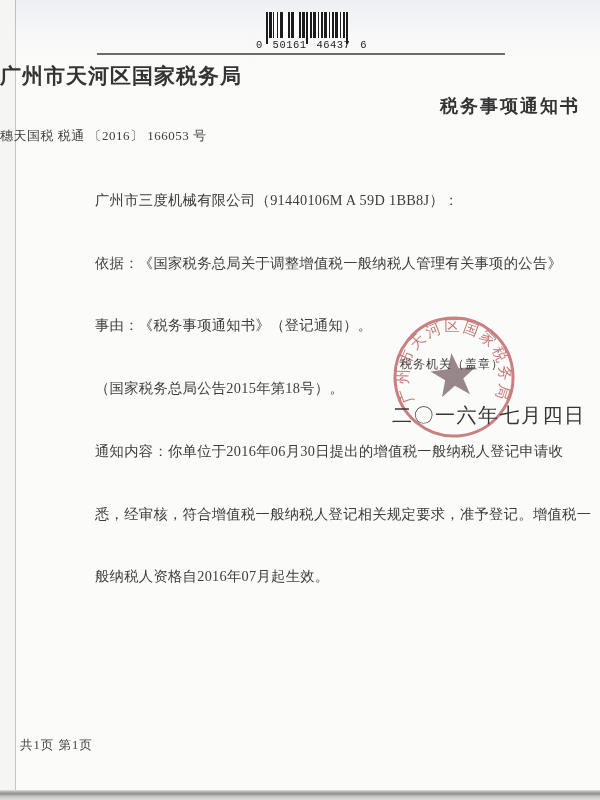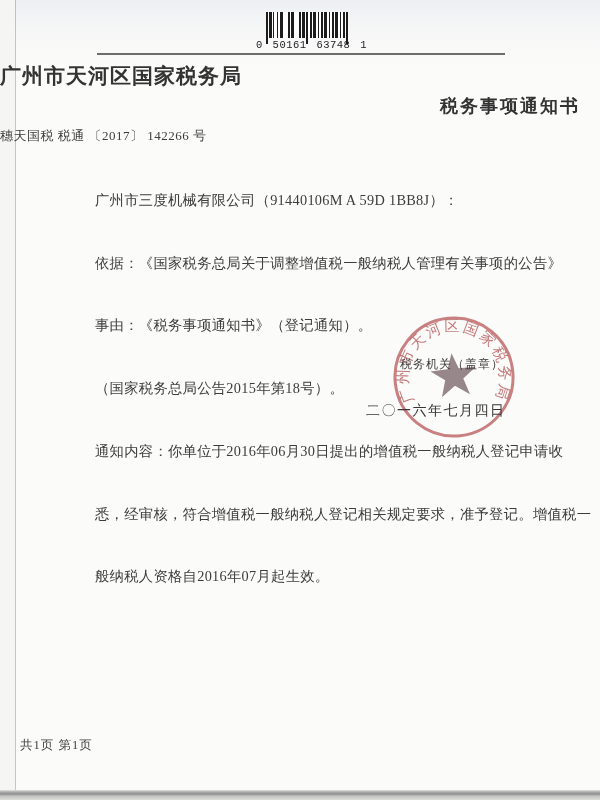--- a/index.html
+++ b/index.html
@@ -42,48 +42,48 @@
   
   .body-text{position:absolute;left:95px;top:150px;width:430px;font-size:14.3px;line-height:24.7px;color:#3c3c3c;letter-spacing:0.3px;}
   .body-line{white-space:nowrap;margin-top:38px;}
   
   .seal-svg{position:absolute;left:374px;top:297px;width:160px;height:160px;transform:rotate(-6deg);}
   .seal-overlay-label{
     position:absolute;left:400px;top:356px;width:150px;
     font-size:12px;font-weight:400;color:#3f3b3b;letter-spacing:1px;white-space:nowrap;
   }
   .seal-date{
-    position:absolute;left:366px;top:402px;width:160px;
-    font-size:14px;color:#38343 4;color:#383434;letter-spacing:1.5px;white-space:nowrap;
+    position:absolute;left:392px;top:402px;width:160px;
+    font-size:20px;color:#38343 4;color:#383434;letter-spacing:1.5px;white-space:nowrap;
   }
   
   .footer{position:absolute;left:20px;top:737px;width:580px;font-size:12.5px;color:#3f3f3f;letter-spacing:1px;}
 </style>
 </head>
 <body>
 
 <div class="page">
 
   <div class="scan-left-margin"></div>
   <div class="scan-left-edge"></div>
   <div class="scan-bottom-strip"></div>
 
   <div class="barcode">
     <div class="bars"></div>
     <div class="guard g1"></div>
     <div class="guard g2"></div>
     <div class="guard g3"></div>
-    <div class="digits">0 50161 63748 1</div>
+    <div class="digits">0 50161 46437 6</div>
   </div>
 
   <div class="top-rule"></div>
 
   <div class="org-title">广州市天河区国家税务局</div>
   <div class="doc-title">税务事项通知书</div>
-  <div class="doc-number">穗天国税 税通 〔2017〕 142266 号</div>
+  <div class="doc-number">穗天国税 税通 〔2016〕 166053 号</div>
 
   <div class="body-text">
     <div class="body-line">广州市三度机械有限公司（91440106M A 59D 1BB8J）：</div>
     <div class="body-line">依据：《国家税务总局关于调整增值税一般纳税人管理有关事项的公告》</div>
     <div class="body-line">事由：《税务事项通知书》（登记通知）。</div>
     <div class="body-line">（国家税务总局公告2015年第18号）。</div>
     <div class="body-line">通知内容：你单位于2016年06月30日提出的增值税一般纳税人登记申请收</div>
     <div class="body-line">悉，经审核，符合增值税一般纳税人登记相关规定要求，准予登记。增值税一</div>
     <div class="body-line">般纳税人资格自2016年07月起生效。</div>
   </div>

